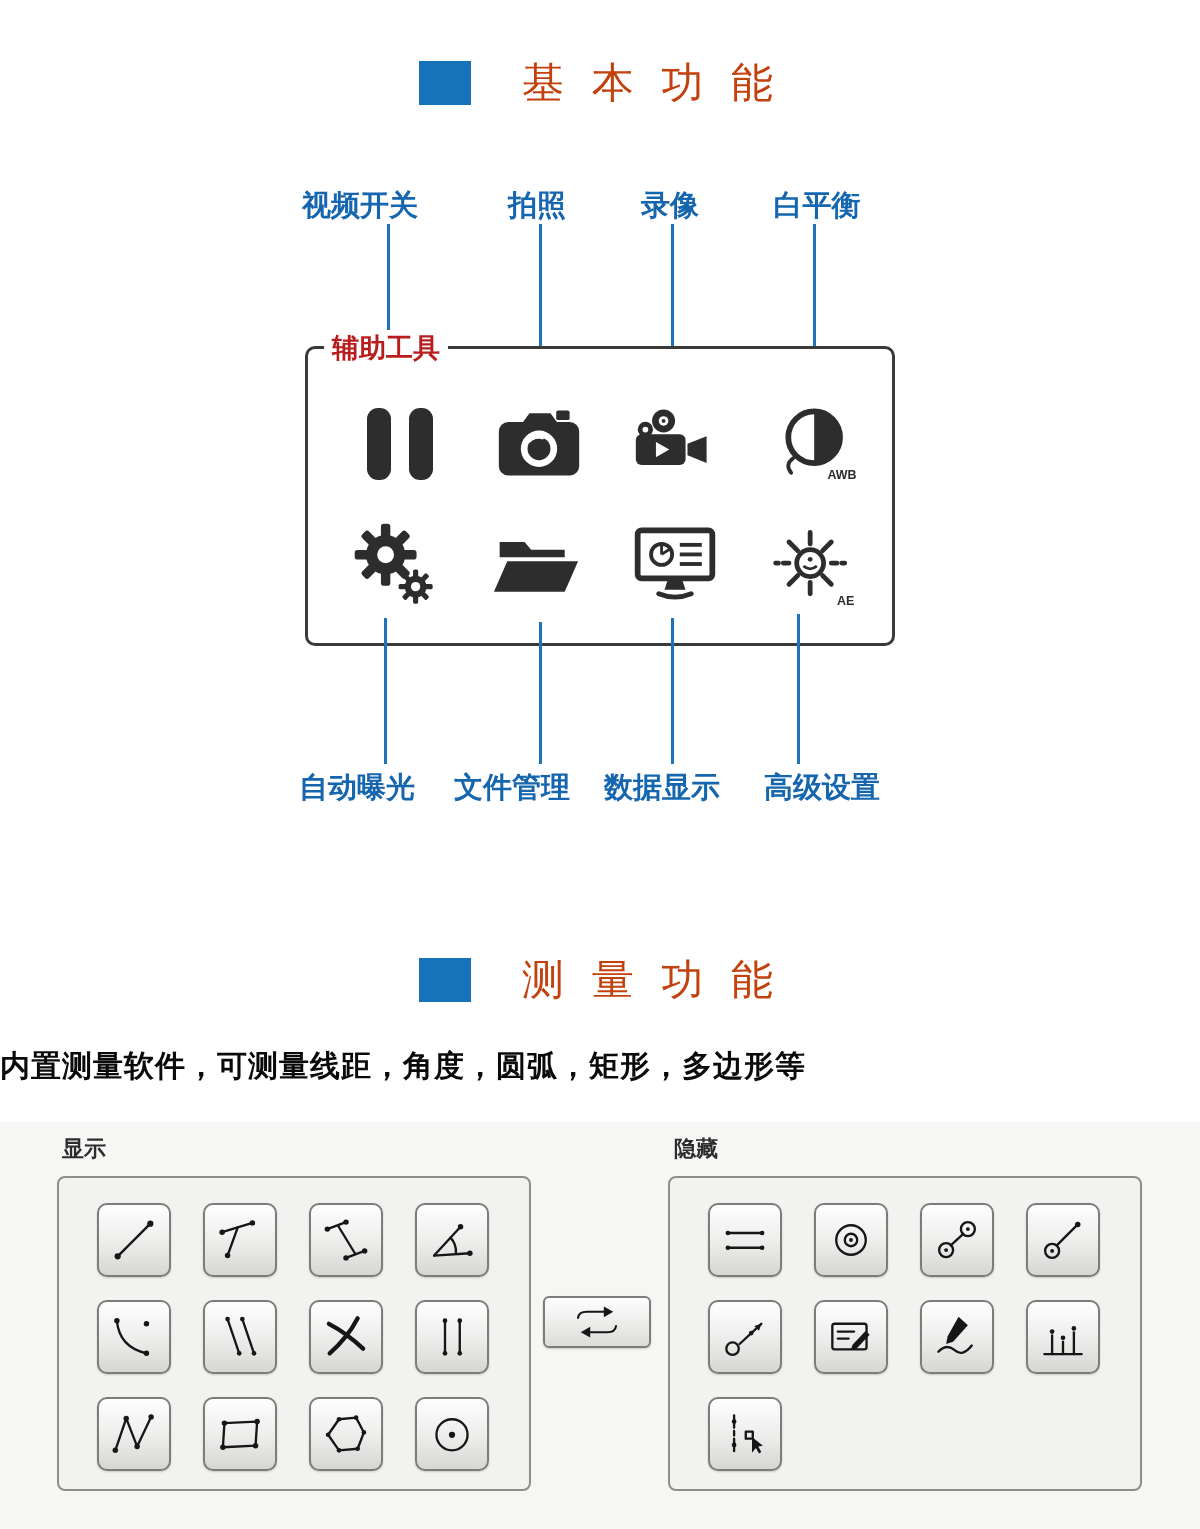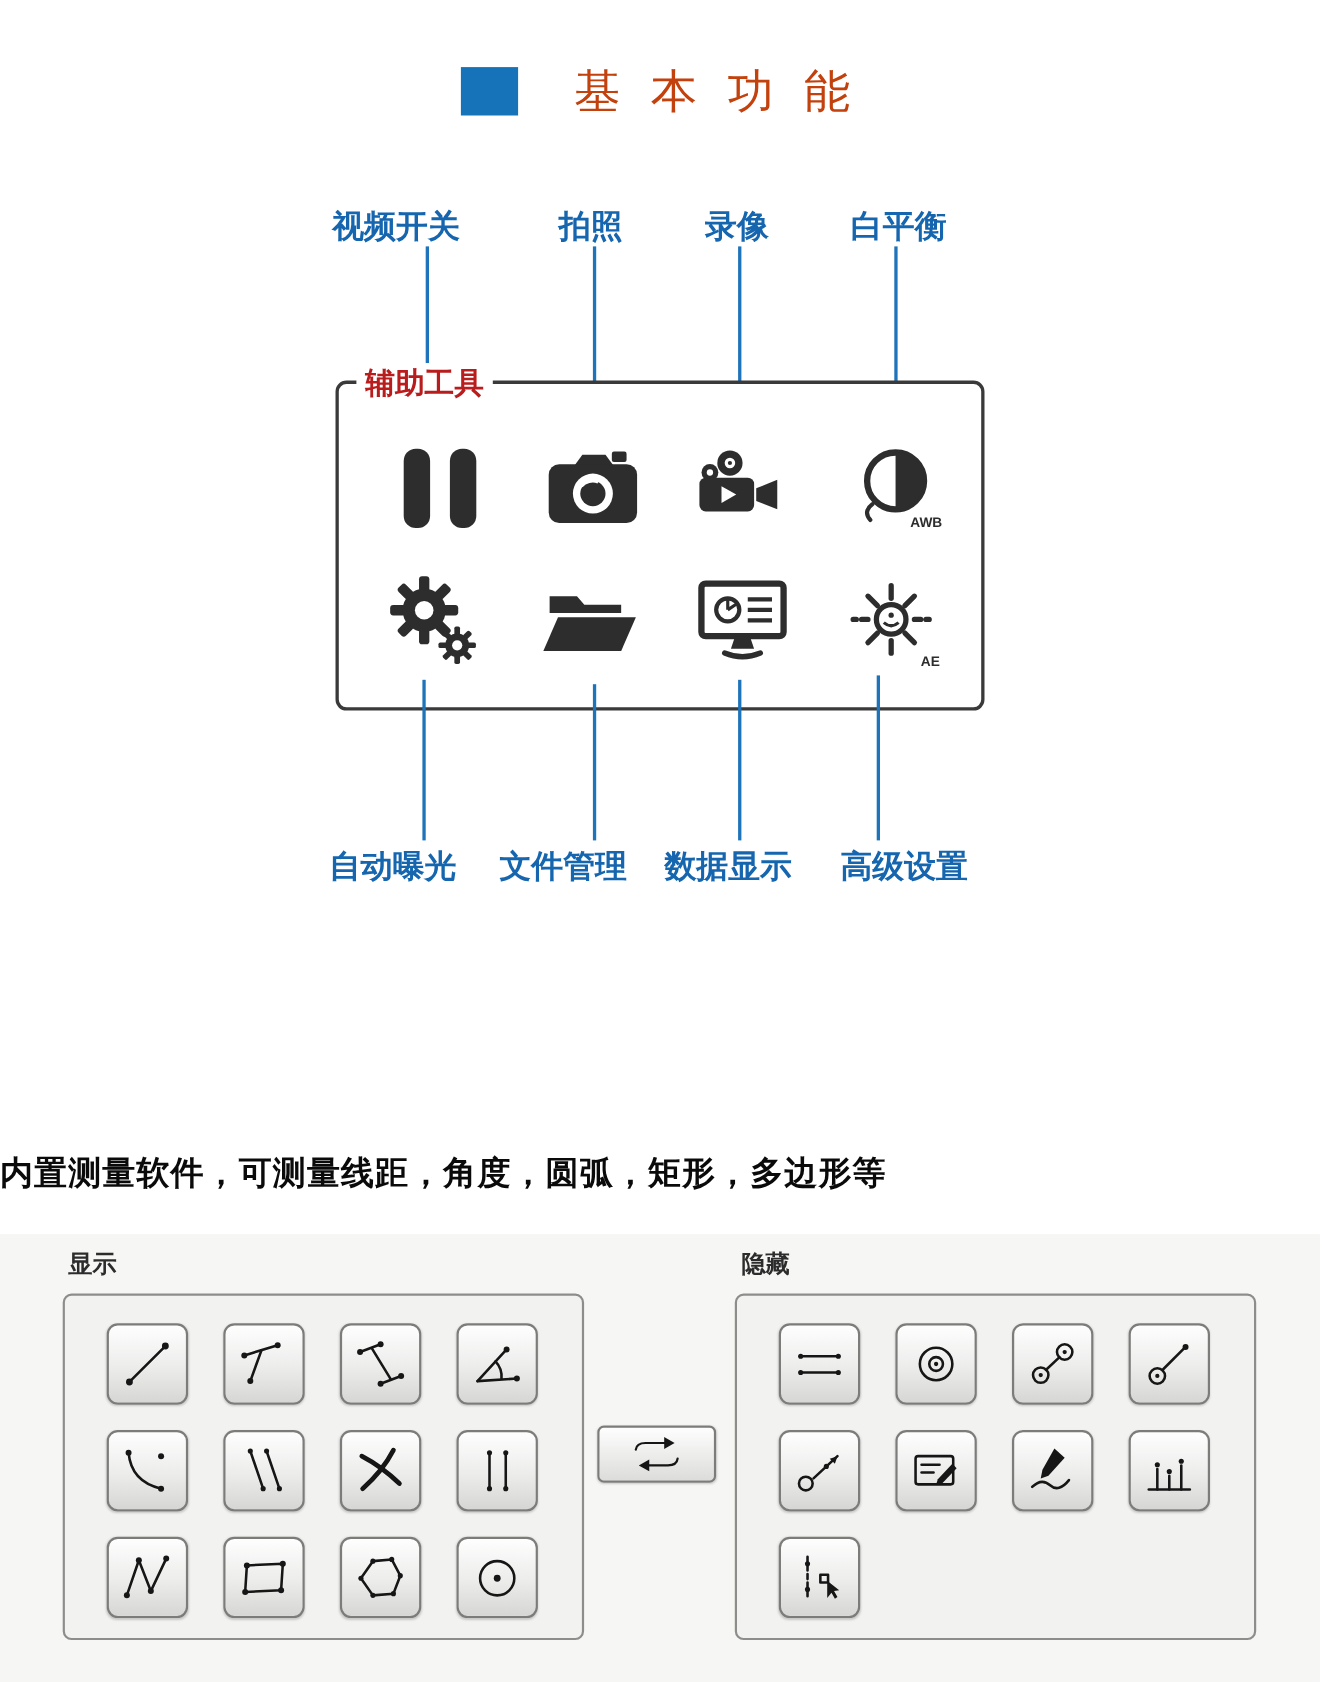--- a/index.html
+++ b/index.html
@@ -165,20 +165,24 @@
   <div class="vline" style="left:384px; top:618px; height:146px;"></div>
   <div class="vline" style="left:539px; top:622px; height:142px;"></div>
   <div class="vline" style="left:671px; top:618px; height:146px;"></div>
   <div class="vline" style="left:797px; top:614px; height:150px;"></div>
 
   <div class="blabel" style="left:357px; top:768px;">自动曝光</div>
   <div class="blabel" style="left:512px; top:768px;">文件管理</div>
   <div class="blabel" style="left:662px; top:768px;">数据显示</div>
   <div class="blabel" style="left:822px; top:768px;">高级设置</div>
 
+  <div class="sec-header" style="top:952px;">
+    <div class="marker"></div>
+    <div class="htext">测 量 功 能</div>
+  </div>
 
   <div class="desc" style="top:1046px;">内置测量软件，可测量线距，角度，圆弧，矩形，多边形等</div>
 
   <div class="shot"></div>
 
   <div class="panel-label" style="left:62px; top:1134px;">显示</div>
   <div class="panel-label" style="left:674px; top:1134px;text-align:right;">隐藏</div>
 
   <div class="mpanel" style="left:57px; top:1176px;">
     <div class="mbtn">

